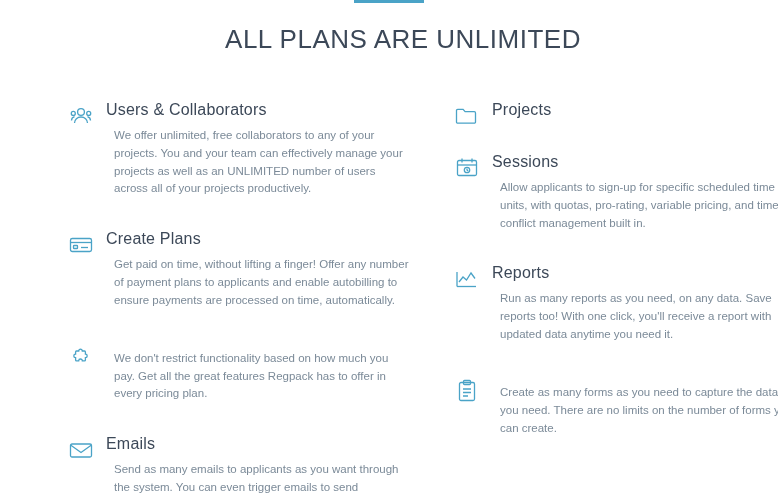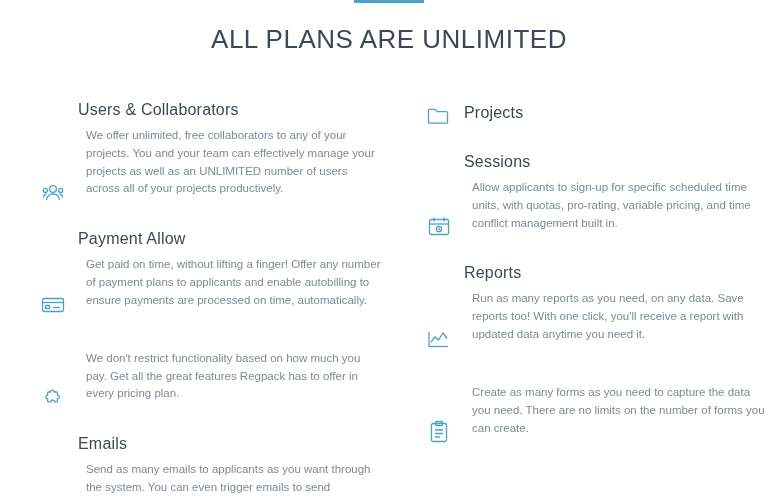--- a/index.html
+++ b/index.html
@@ -12,20 +12,21 @@
     background: #ffffff;
     font-family: "Liberation Sans", sans-serif;
     color: #6c757d;
     overflow: hidden;
   }
   .page {
     position: relative;
     width: 778px;
     height: 499px;
     box-sizing: border-box;
+    padding-left: 28px;
   }
   .top-rule {
     width: 70px;
     height: 3px;
     background: #4aa3c7;
     margin: 0 auto;
     position: absolute;
     top: 0;
     left: 50%;
     transform: translateX(-50%);
@@ -45,21 +46,21 @@
     padding: 46px 40px 0 40px;
     box-sizing: border-box;
     gap: 36px;
   }
   .col {
     width: 350px;
     flex: 0 0 350px;
   }
   .feature {
     display: flex;
-    align-items: flex-end;
+    align-items: flex-start;
     margin-bottom: 24px;
   }
   .feature .icon {
     flex: 0 0 38px;
     width: 38px;
     padding-top: 2px;
     display: flex;
     justify-content: flex-start;
   }
   .feature .body {
@@ -114,21 +115,21 @@
       <div class="feature">
         <span class="icon">
           <svg width="26" height="26" viewBox="0 0 26 26" fill="none" stroke="#4aa3c7" stroke-width="1.3">
             <rect x="2.5" y="6.5" width="21" height="13" rx="1.8"></rect>
             <path d="M2.5 10.5h21"></path>
             <rect x="5.5" y="13.5" width="4" height="3" rx="0.6"></rect>
             <path d="M13 15.5h7"></path>
           </svg>
         </span>
         <div class="body">
-          <h3>Payment Allow</h3>
+          <h3>Create Plans</h3>
           <p>Get paid on time, without lifting a finger! Offer any number of payment plans to applicants and enable autobilling to ensure payments are processed on time, automatically.</p>
         </div>
       </div>
 
       <div class="feature">
         <span class="icon">
           <svg width="26" height="26" viewBox="0 0 26 26" fill="none" stroke="#4aa3c7" stroke-width="1.3">
             <path d="M10 5.5h2.2a1.8 1.8 0 1 1 3.6 0H18a.9.9 0 0 1 .9.9v2.2a1.8 1.8 0 1 1 0 3.6v2.2a.9.9 0 0 1-.9.9h-2.2a1.8 1.8 0 1 0-3.6 0H10a.9.9 0 0 1-.9-.9v-2.2a1.8 1.8 0 1 1 0-3.6V6.4A.9.9 0 0 1 10 5.5z" transform="translate(-1.5,1.5)"></path>
           </svg>
         </span>

